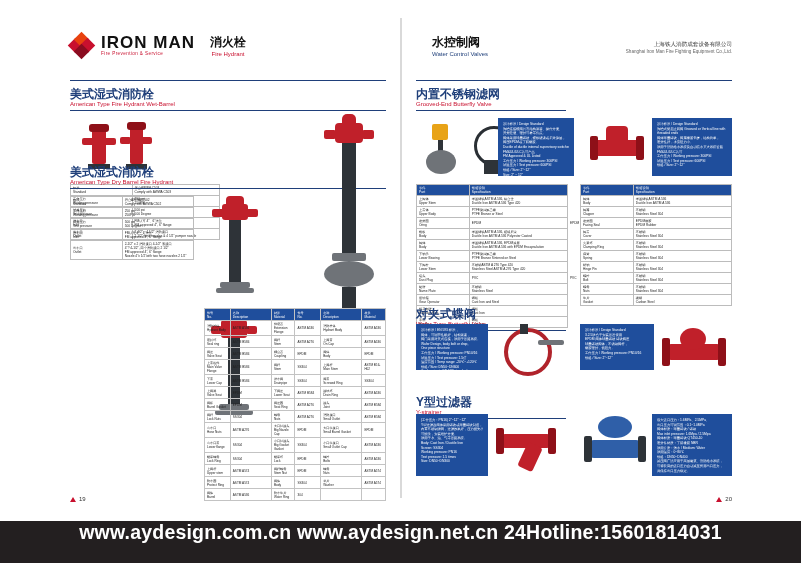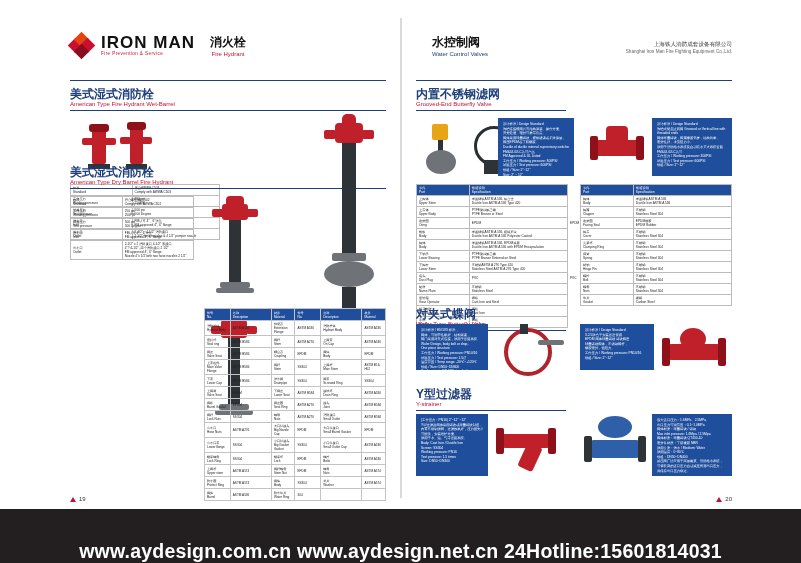--- a/index.html
+++ b/index.html
@@ -47,21 +47,21 @@
   .spectable td.c1{width:38%;}
   
   .wtable{position:absolute;border-collapse:collapse;table-layout:fixed;}
   .wtable td{border:.5px solid #c3c3c3;font-size:3.1px;line-height:4px;padding:1px 2px;color:#222;height:9px;}
   .wtable td.h{background:#1f4e9c;color:#fff;}
   
   .art{position:absolute;}
   
   .pgnum{position:absolute;bottom:-4px;font-size:6px;color:#333;display:flex;align-items:center;gap:3px;}
   .pgtri{width:0;height:0;border-left:3px solid transparent;border-right:3px solid transparent;border-bottom:5px solid #c8102e;}
-  .botbar{position:absolute;left:0;bottom:0;width:801px;height:54px;background:#231f20;display:flex;align-items:flex-end;justify-content:center;}
+  .botbar{position:absolute;left:0;bottom:0;width:801px;height:42px;background:#231f20;display:flex;align-items:flex-start;justify-content:center;}
   .botbar .t{color:#fff;font-size:19.5px;font-weight:bold;letter-spacing:.2px;}
   
   .shape{position:absolute;}
   .red{background:#c0202a;}
   .darkred{background:#8e1018;}
   .gray{background:#6f7378;}
   .dark{background:#2e3338;}
   .blue{background:#2f5fa8;}
   .round{border-radius:50%;}
 </style>
@@ -1312,21 +1312,21 @@
           </div>
       </div>
 
       <div class="art" style="left:258px;top:306px;width:72px;height:52px;">
         <span class="shape red" style="left:8px;top:20px;width:52px;height:16px;border-radius:3px;"></span>
         <span class="shape red round" style="left:20px;top:4px;width:26px;height:22px;"></span>
         <span class="shape darkred" style="left:2px;top:14px;width:8px;height:28px;border-radius:2px;"></span>
         <span class="shape darkred" style="left:58px;top:14px;width:8px;height:28px;border-radius:2px;"></span>
       </div>
 
-      <div class="sect" style="left:14px;top:372px;width:150px;">
+      <div class="sect" style="left:14px;top:380px;width:150px;">
         <div class="cn">Y型过滤器</div>
         <div class="en">Y-strainer</div>
         <div class="uline"></div>
       </div>
 
 
       <div class="bluebox" style="left:14px;top:396px;width:72px;height:62px;">
         <div>
             <div class="l">(工作压力：PN16) 2"~12"  ~12"</div>
             <div class="l">Y型过滤器阀体采用铸铁或球墨铸铁制造，</div>

